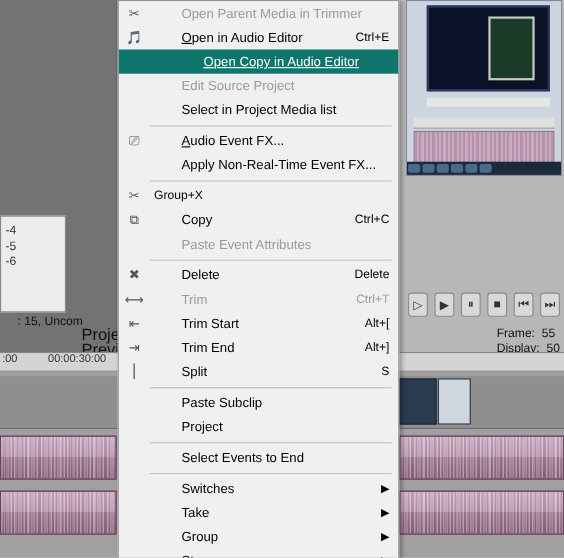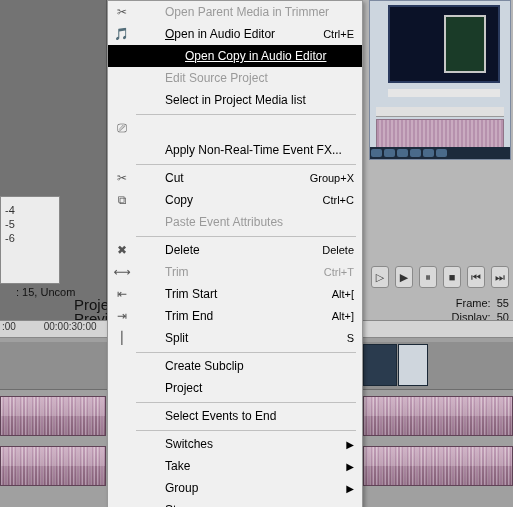--- a/index.html
+++ b/index.html
@@ -58,21 +58,21 @@
     box-shadow: 2px 2px 4px rgba(0,0,0,.3);
     z-index: 50;
   }
   .ctx-item {
     display: flex;
     align-items: center;
     height: 22px;
     padding: 0 8px 0 4px;
     position: relative;
   }
-  .ctx-item.highlight { background: #000000; color: #fff; padding-left: 24px; }
+  .ctx-item.highlight { background: #0f766e; color: #fff; padding-left: 24px; }
   .ctx-item.disabled { color: #9a9a9a; }
   .ctx-icon {
     width: 20px; height: 16px;
     display: flex; align-items: center; justify-content: center;
     font-size: 12px; color: #555;
   }
   .ctx-label { flex: 1; padding-left: 4px; margin-left: 29px; }
   .ctx-label .ul { text-decoration: underline; }
   .ctx-shortcut { color: inherit; font-size: 11px; padding-left: 8px; }
   .ctx-item.disabled .ctx-shortcut { color: #9a9a9a; }
@@ -165,21 +165,21 @@
     border: 1px solid #8a8a8a;
     border-radius: 3px;
     display: flex; align-items: center; justify-content: center;
     font-size: 11px; color: #333;
   }
   .info-labels {
     position: absolute;
     right: 4px; top: 296px;
     font-size: 11px;
     color: #111;
-    text-align: right;
+    text-align: left;
     line-height: 14px;
   }
 
   
   .timeline {
     position: absolute;
     left: 0; right: 0; top: 320px; bottom: 0;
     background: #a0a0a0;
   }
   .time-ruler {
@@ -268,29 +268,29 @@
     <span class="ctx-icon"></span>
     <span class="ctx-label">Edit Source Project</span>
   </div>
   <div class="ctx-item">
     <span class="ctx-icon"></span>
     <span class="ctx-label">Select in Project Media list</span>
   </div>
   <div class="ctx-sep"></div>
   <div class="ctx-item">
     <span class="ctx-icon">⎚</span>
+    <span class="ctx-label"><span class="ul">A</span><span id="lbl-afx">udio Event FX...</span></span>
   </div>
   <div class="ctx-item">
     <span class="ctx-icon"></span>
     <span class="ctx-label">Apply Non-Real-Time Event FX...</span>
   </div>
   <div class="ctx-sep"></div>
   <div class="ctx-item">
     <span class="ctx-icon">✂</span>
-    <span class="ctx-label">Cut</span>
     <span class="ctx-shortcut">Group+X</span>
   </div>
   <div class="ctx-item">
     <span class="ctx-icon">⧉</span>
     <span class="ctx-label">Copy</span>
     <span class="ctx-shortcut">Ctrl+C</span>
   </div>
   <div class="ctx-item disabled">
     <span class="ctx-icon"></span>
     <span class="ctx-label">Paste Event Attributes</span>
@@ -317,21 +317,21 @@
     <span class="ctx-shortcut">Alt+]</span>
   </div>
   <div class="ctx-item">
     <span class="ctx-icon">⎮</span>
     <span class="ctx-label">Split</span>
     <span class="ctx-shortcut">S</span>
   </div>
   <div class="ctx-sep"></div>
   <div class="ctx-item">
     <span class="ctx-icon"></span>
-    <span class="ctx-label">Create Subclip</span>
+    <span class="ctx-label">Paste Subclip</span>
   </div>
   <div class="ctx-item">
     <span class="ctx-icon"></span>
     <span class="ctx-label">Project</span>
   </div>
   <div class="ctx-sep"></div>
   <div class="ctx-item">
     <span class="ctx-icon"></span>
     <span class="ctx-label">Select Events to End</span>
   </div>

